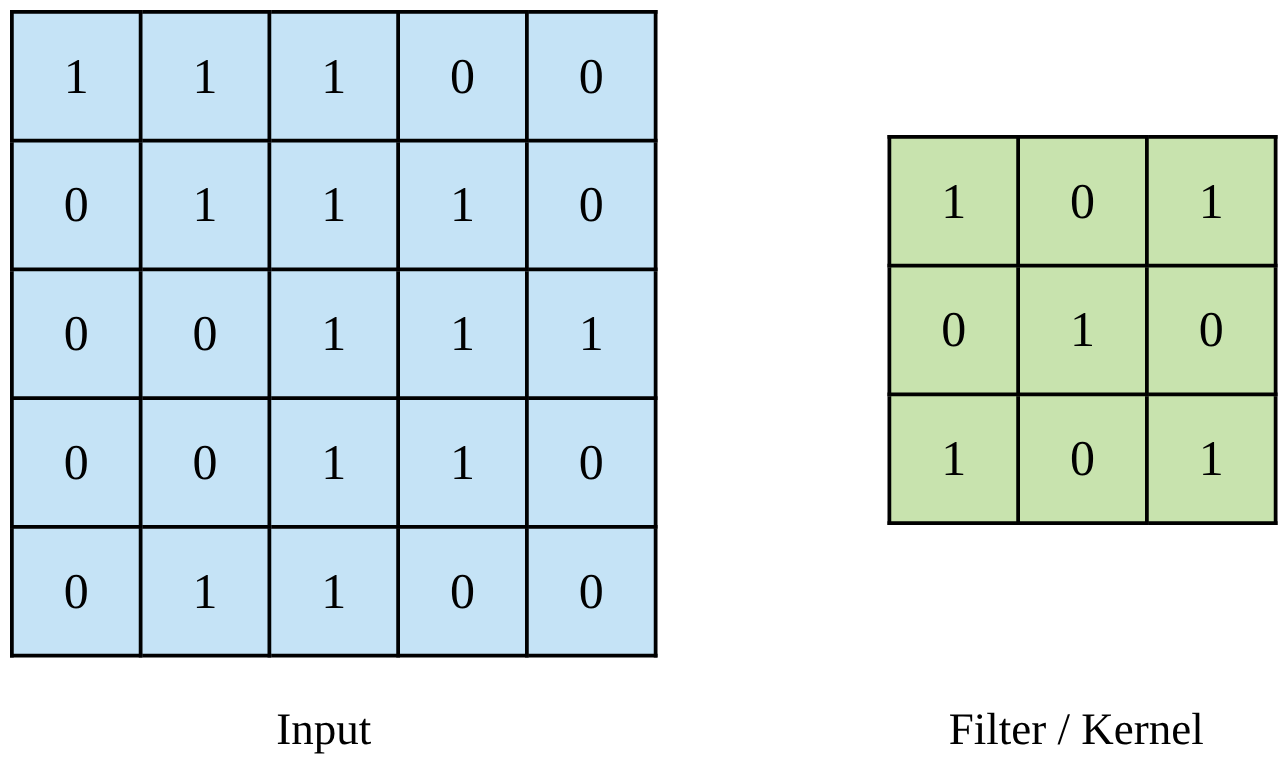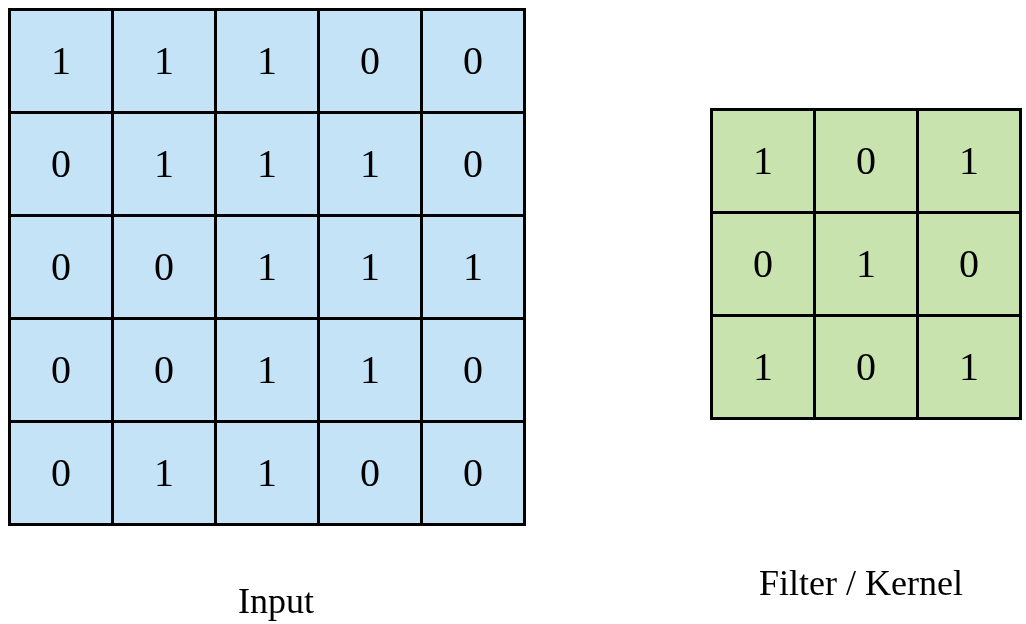--- a/index.html
+++ b/index.html
@@ -55,24 +55,23 @@
   
   .caption {
     position: absolute;
     font-family: "Liberation Serif", "DejaVu Serif", serif;
     font-size: 36px;
     color: #000000;
     text-align: center;
     white-space: nowrap;
   }
   #input-caption {
-    left: 24px;
+    left: 7px;
     top: 562px;
     width: 504px;
-    margin-top: 18px;
   }
   #filter-caption {
     left: 710px;
     top: 562px;
     width: 302px;
     text-align: center;
   }
 </style>
 </head>
 <body>

